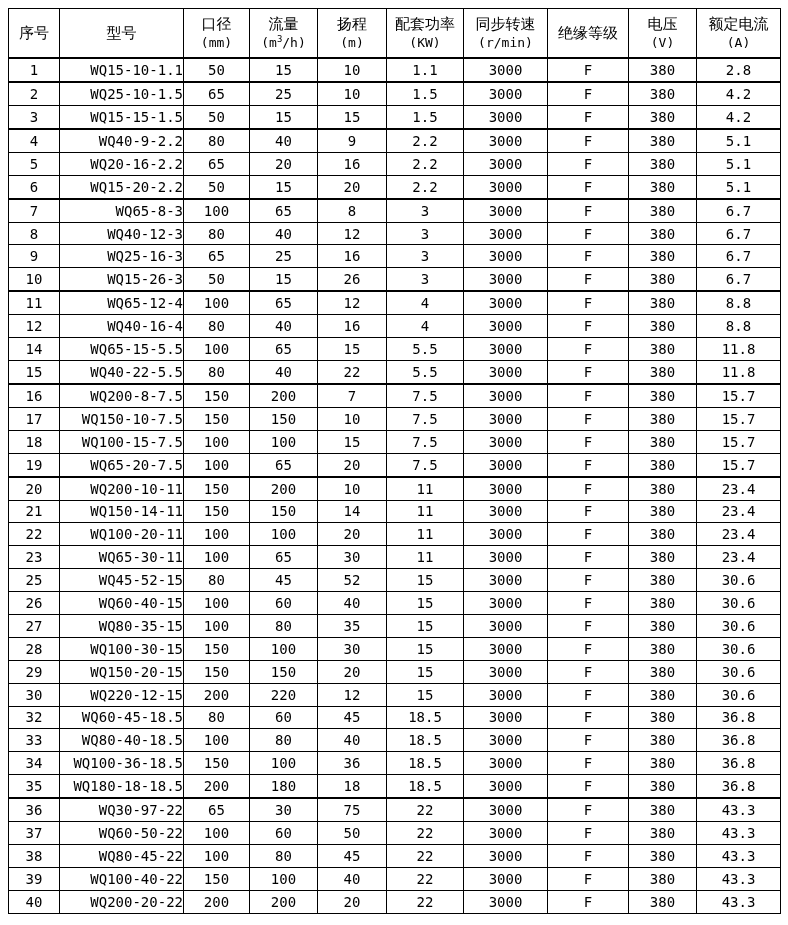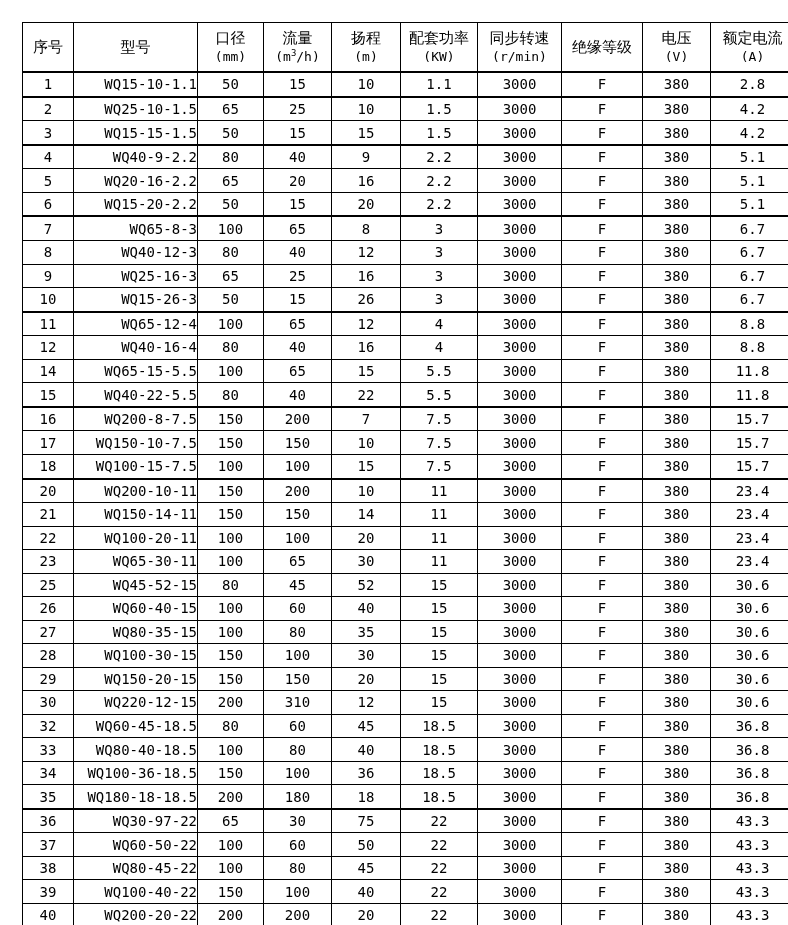--- a/index.html
+++ b/index.html
@@ -4,21 +4,21 @@
 <style>
   html, body {
     margin: 0;
     padding: 0;
     background: #ffffff;
   }
   .page {
     width: 788px;
     height: 925px;
     box-sizing: border-box;
-    padding: 22px;
+    padding: 8px;
     background: #ffffff;
     font-family: "DejaVu Sans Mono", "Liberation Mono", monospace;
     color: #000000;
   }
   table.pump-table {
     border-collapse: collapse;
     table-layout: fixed;
     width: 773px;
     height: 906px;
     background: #ffffff;
@@ -319,20 +319,32 @@
           <td class="model-cell">WQ100-15-7.5</td>
           <td>100</td>
           <td>100</td>
           <td>15</td>
           <td>7.5</td>
           <td>3000</td>
           <td>F</td>
           <td>380</td>
           <td>15.7</td>
         </tr>
+        <tr>
+          <td>19</td>
+          <td class="model-cell">WQ65-20-7.5</td>
+          <td>100</td>
+          <td>65</td>
+          <td>20</td>
+          <td>7.5</td>
+          <td>3000</td>
+          <td>F</td>
+          <td>380</td>
+          <td>15.7</td>
+        </tr>
         <tr class="group-start">
           <td>20</td>
           <td class="model-cell">WQ200-10-11</td>
           <td>150</td>
           <td>200</td>
           <td>10</td>
           <td>11</td>
           <td>3000</td>
           <td>F</td>
           <td>380</td>
@@ -431,21 +443,21 @@
           <td>15</td>
           <td>3000</td>
           <td>F</td>
           <td>380</td>
           <td>30.6</td>
         </tr>
         <tr>
           <td>30</td>
           <td class="model-cell">WQ220-12-15</td>
           <td>200</td>
-          <td>310</td>
+          <td>220</td>
           <td>12</td>
           <td>15</td>
           <td>3000</td>
           <td>F</td>
           <td>380</td>
           <td>30.6</td>
         </tr>
         <tr>
           <td>32</td>
           <td class="model-cell">WQ60-45-18.5</td>

